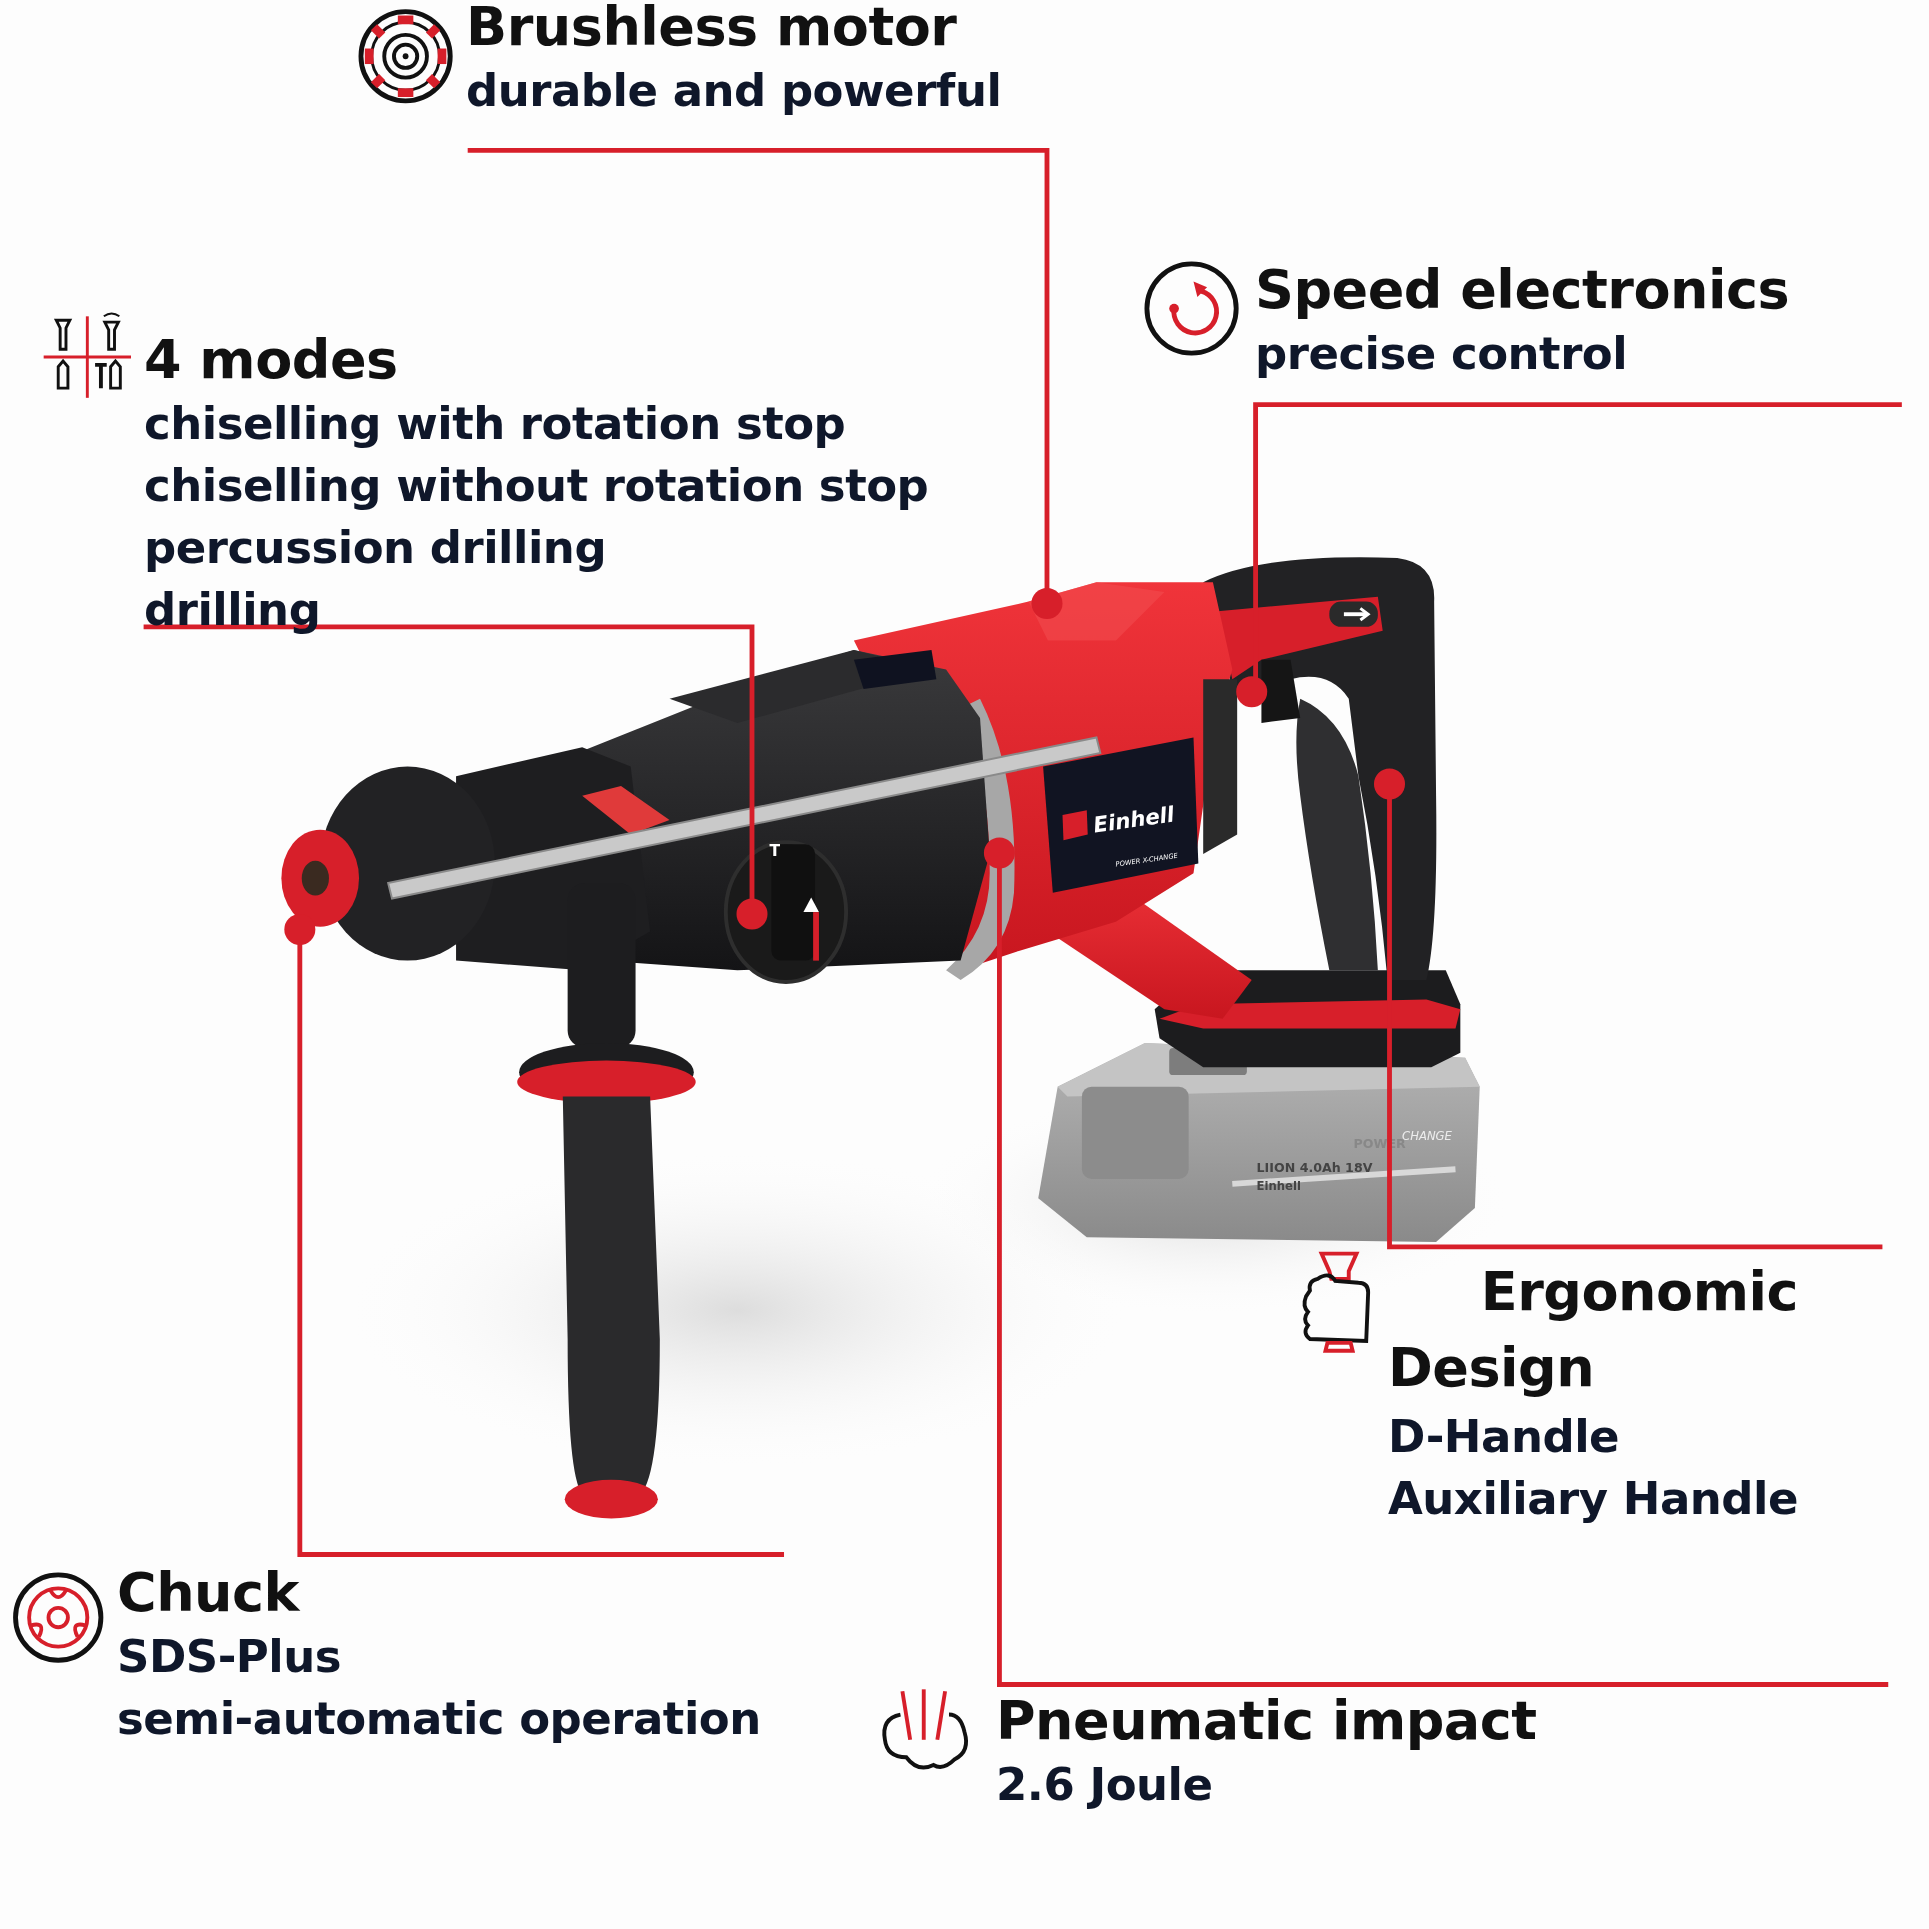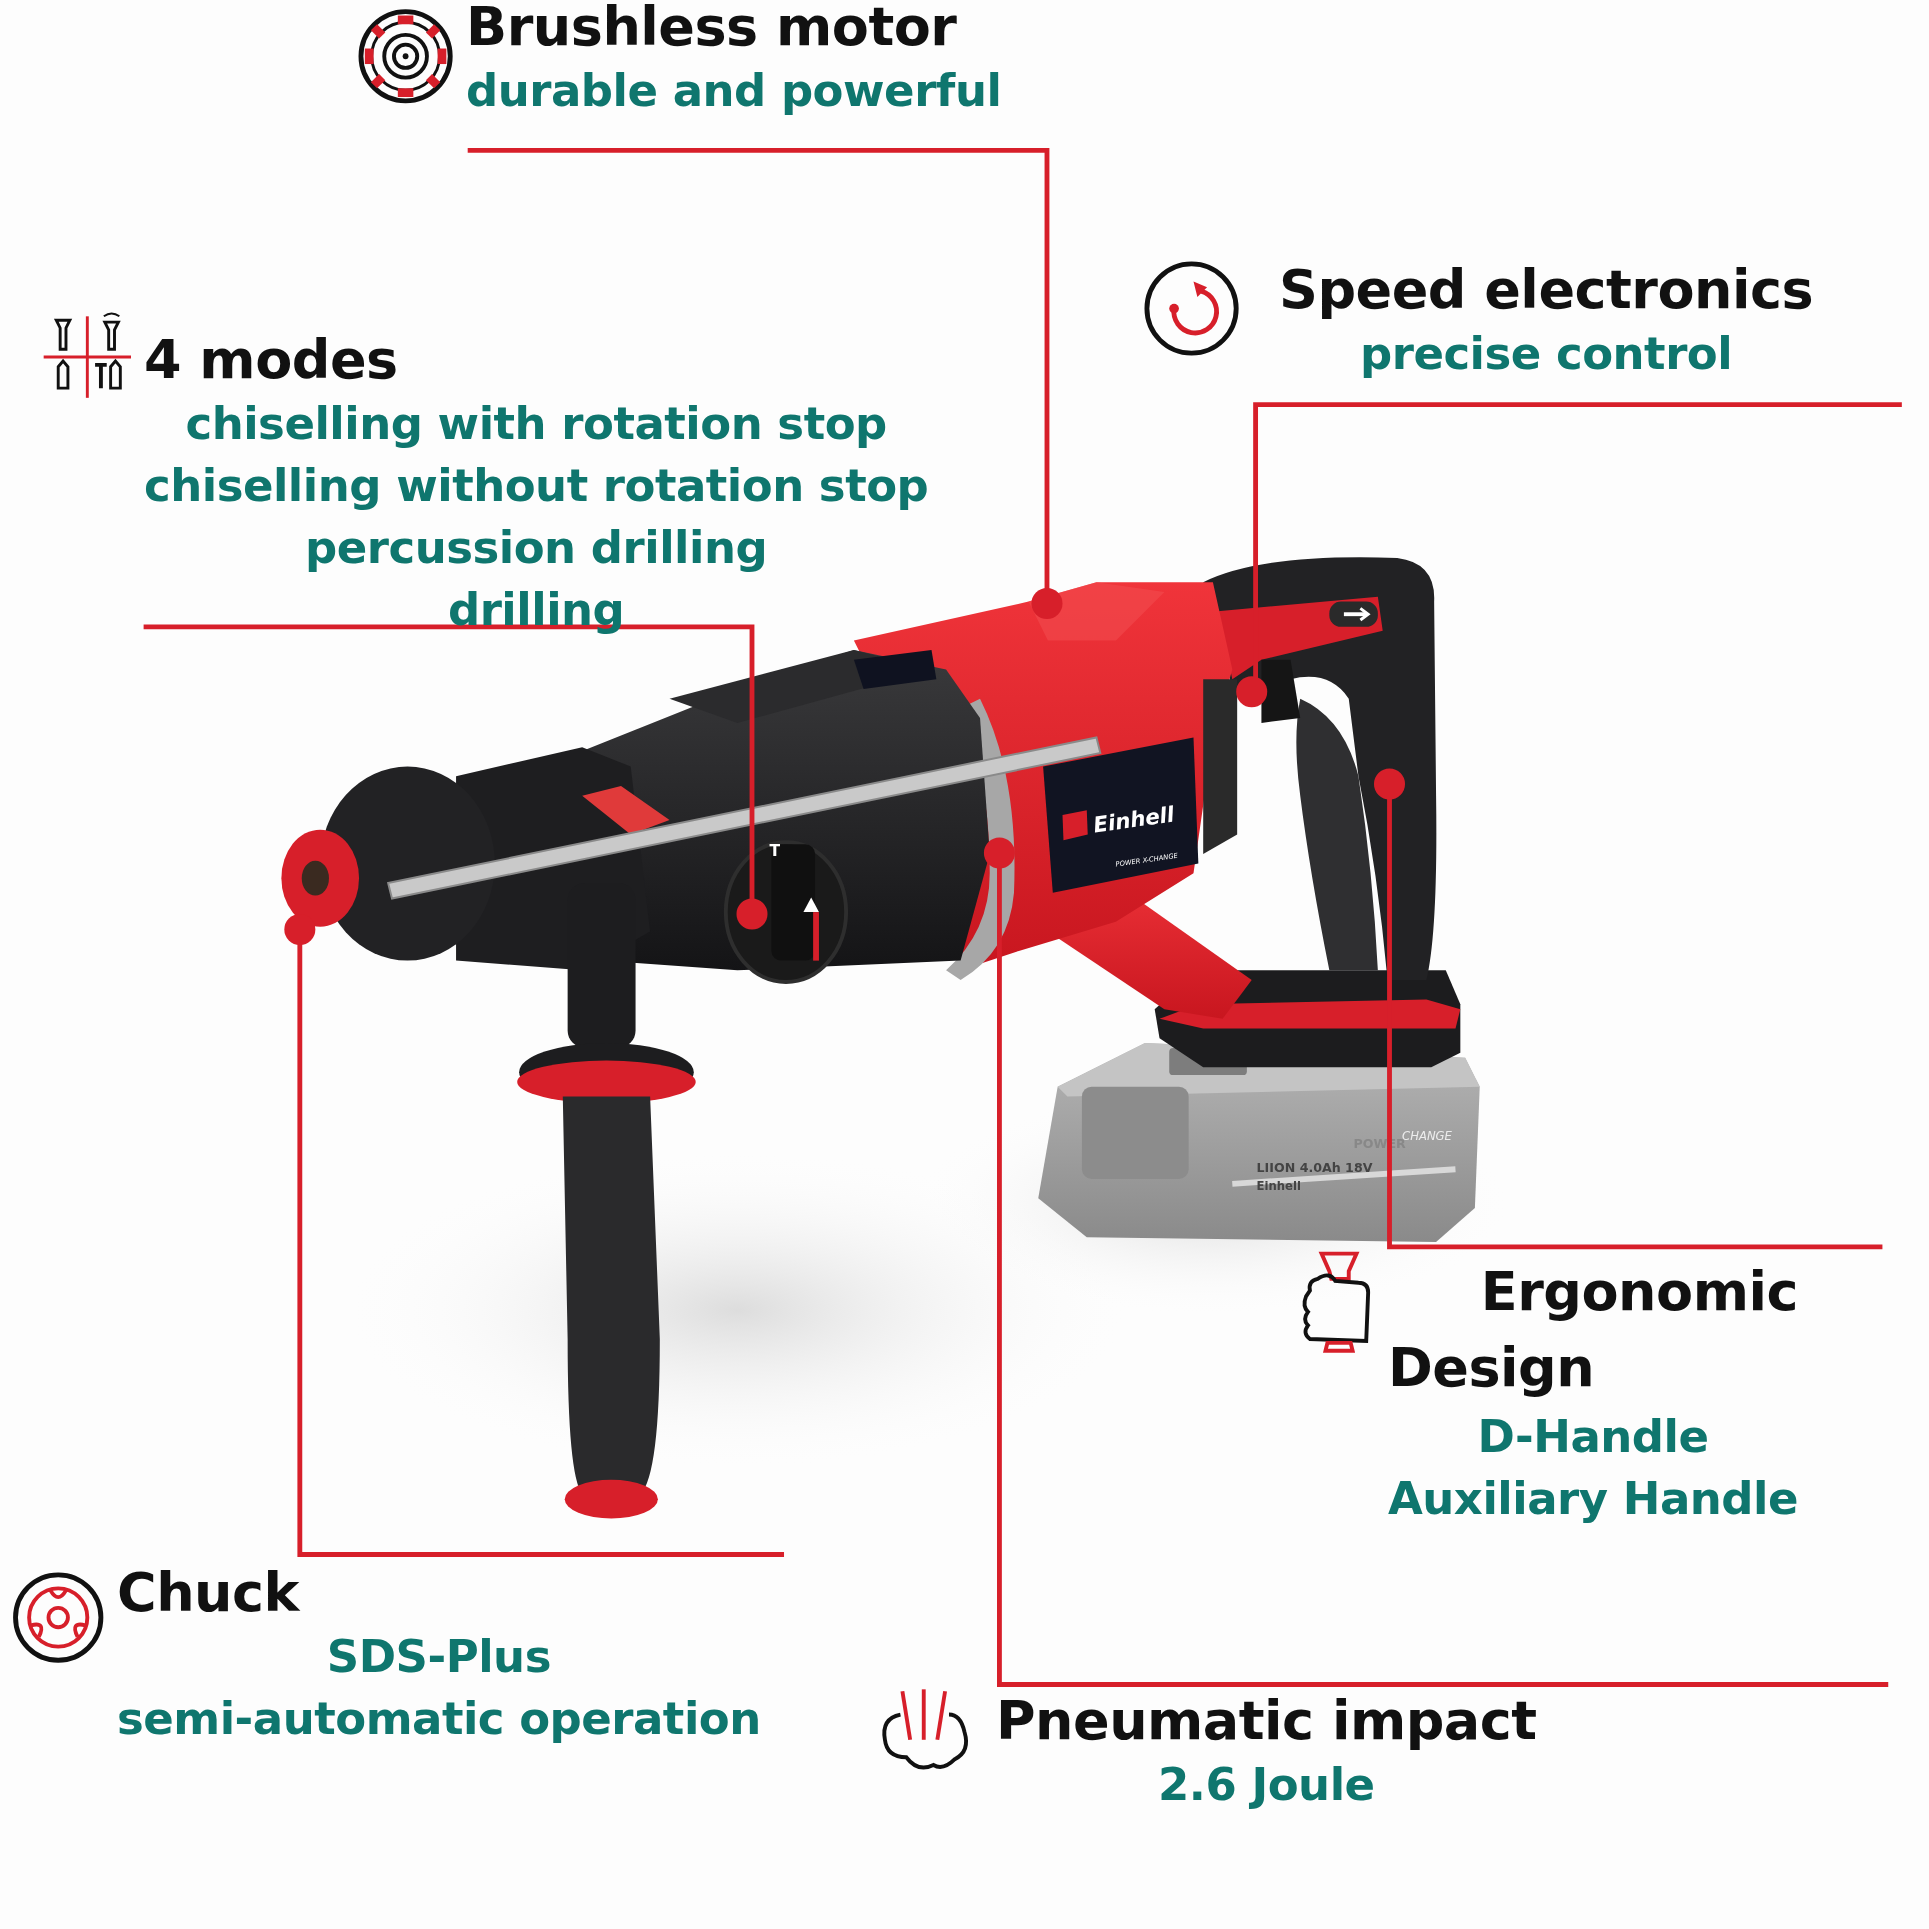--- a/index.html
+++ b/index.html
@@ -1,21 +1,21 @@
 <!DOCTYPE html>
 <html><head>
 <meta charset="utf-8">
 <style>
   html, body { margin:0; padding:0; background:#ffffff; }
   body { width:1929px; height:1929px; position:relative; overflow:hidden; font-family:"DejaVu Sans", sans-serif; }
   .stage { position:absolute; left:0; top:0; width:1929px; height:1929px; background:#fdfdfd; }
   svg.art { position:absolute; left:0; top:0; }
   .feature { position:absolute; }
   .title { font-weight:bold; color:#111111; font-size:54px; line-height:66px; letter-spacing:-0.5px; white-space:nowrap; }
-  .sub { font-weight:bold; color:#0f766e; font-size:45px; line-height:62px; letter-spacing:-0.5px; white-space:nowrap;text-align:center; }
+  .sub { font-weight:bold; color:#0f172a; font-size:45px; line-height:62px; letter-spacing:-0.5px; white-space:nowrap; }
 </style>
 </head>
 <body>
 
 <div class="stage">
 
   <svg class="art" width="1929" height="1929" viewBox="0 0 1988 1988">
     <defs>
       <radialGradient id="shadow" cx="50%" cy="50%" r="50%">
         <stop offset="0%" stop-color="#d9d9d9" stop-opacity="0.9"></stop>
@@ -205,21 +205,21 @@
   </div>
 
   <div class="feature" style="left:144px; top:299px;margin-top:28px;">
     <div class="title">4 modes</div>
     <div class="sub">chiselling with rotation stop</div>
     <div class="sub">chiselling without rotation stop</div>
     <div class="sub">percussion drilling</div>
     <div class="sub">drilling</div>
   </div>
 
-  <div class="feature" style="left:1255px; top:257px;margin-left:24px;">
+  <div class="feature" style="left:1255px; top:257px;">
     <div class="title">Speed electronics</div>
     <div class="sub">precise control</div>
   </div>
 
   <div class="feature" style="left:1388px; top:1254px;">
     <div class="title" style="line-height:76px;text-align:right;">Ergonomic</div>
     <div class="title" style="line-height:76px;">Design</div>
     <div class="sub">D-Handle</div>
     <div class="sub">Auxiliary Handle</div>
   </div>

